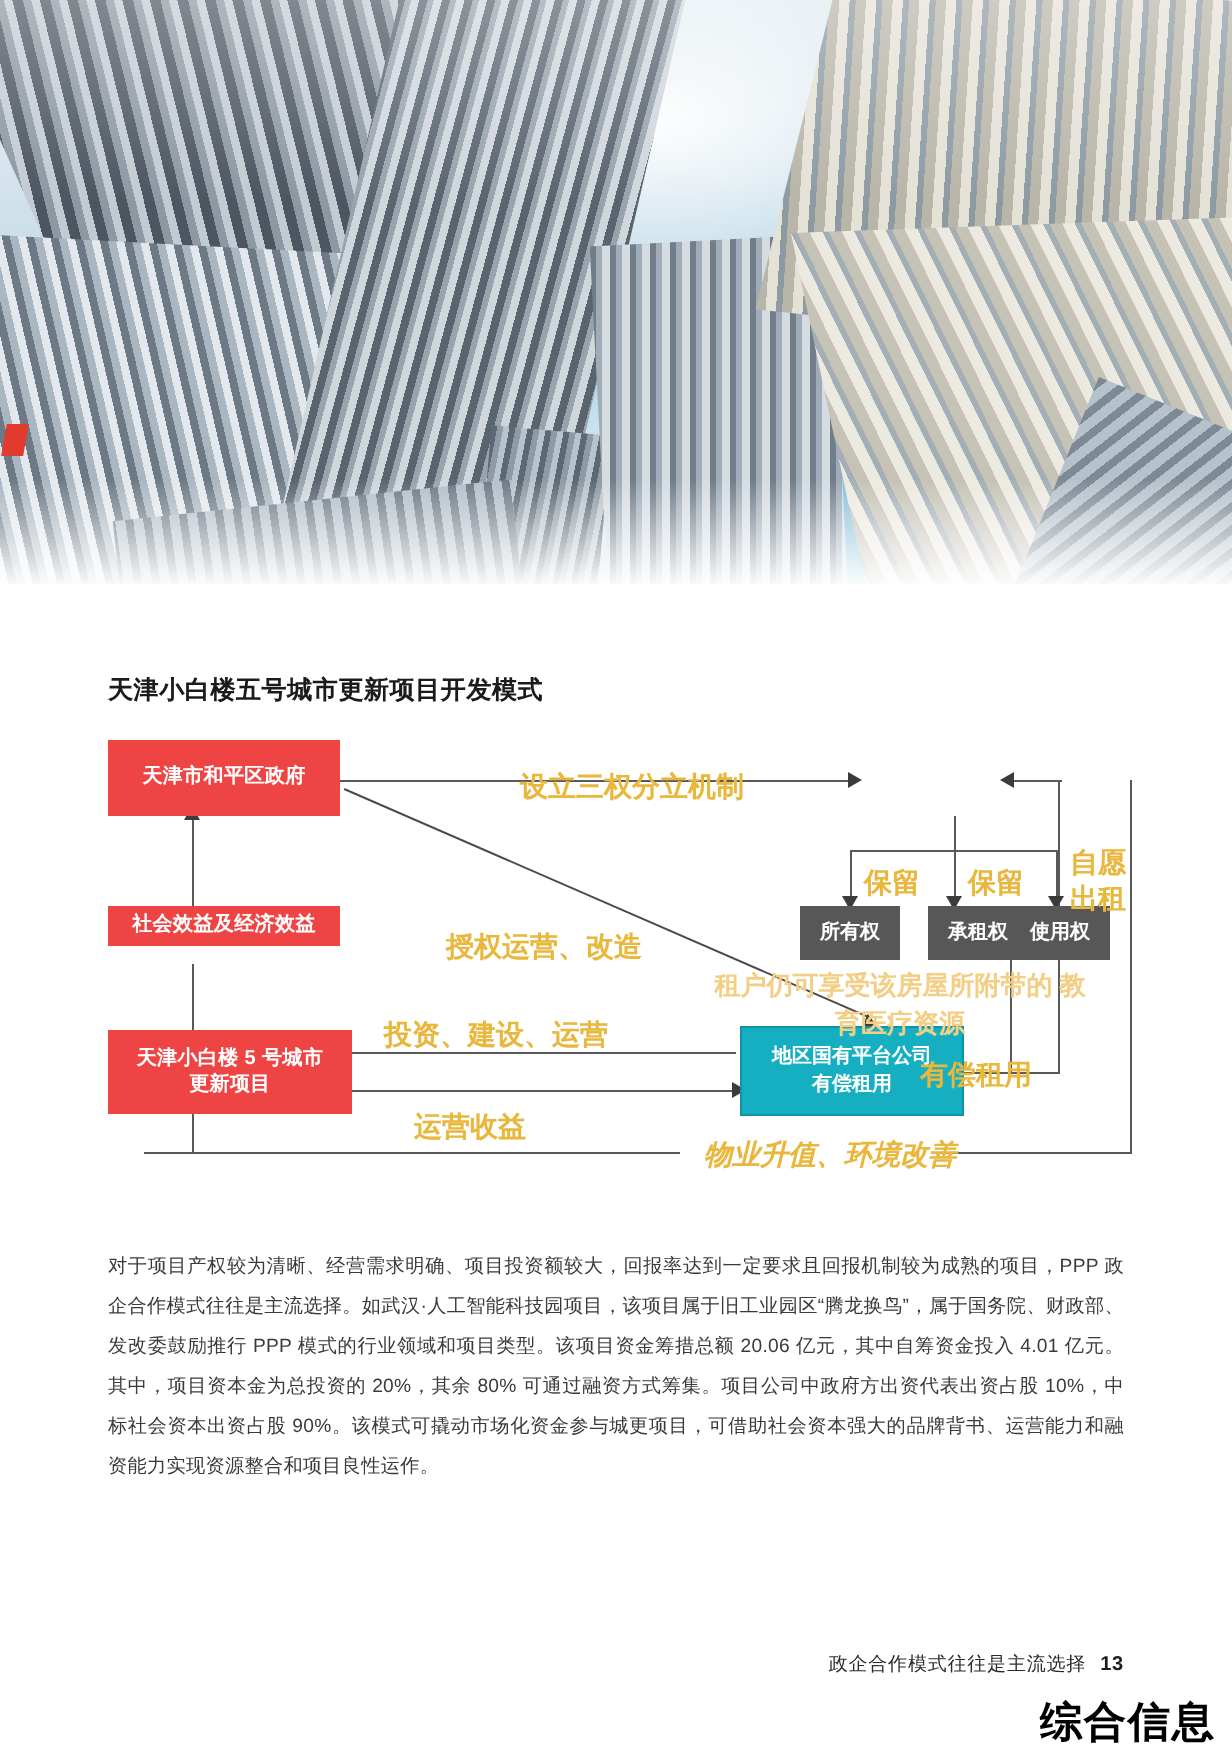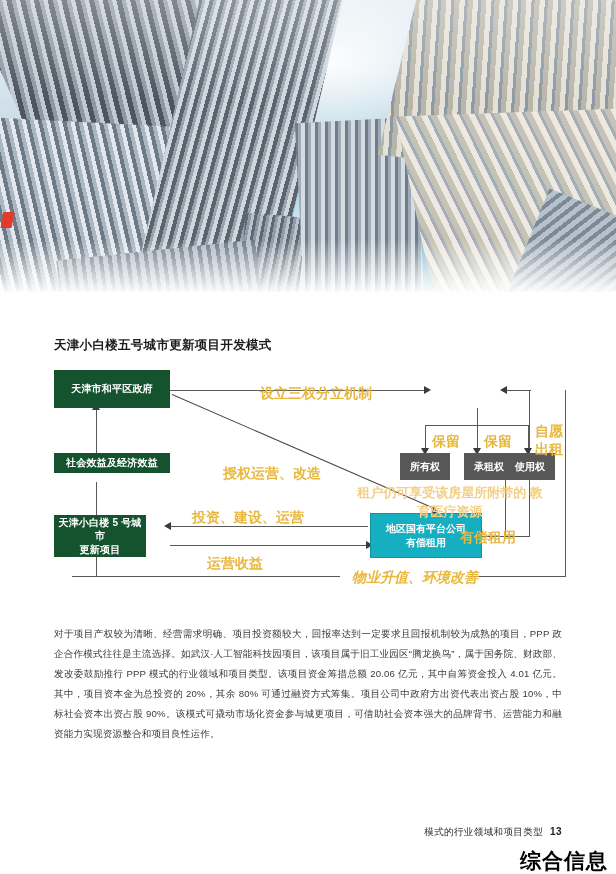--- a/index.html
+++ b/index.html
@@ -51,21 +51,21 @@
     background:linear-gradient(180deg,rgba(255,255,255,.30) 0%,rgba(255,255,255,0) 35%,rgba(255,255,255,0) 82%,rgba(255,255,255,.95) 100%);}
   .hero .redmark{position:absolute;left:2px;top:212px;width:11px;height:16px;background:#e23b2e;transform:skewX(-10deg);}
 
   
   .sec-title{position:absolute;left:54px;top:337px;font-size:12.5px;font-weight:bold;color:#1b1b1b;letter-spacing:.3px;}
 
   
   .diagram{position:absolute;left:0;top:360px;width:616px;height:240px;}
   .box{position:absolute;display:flex;align-items:center;justify-content:center;
        text-align:center;color:#fff;font-weight:bold;line-height:1.35;box-sizing:border-box;}
-  .navy{background:#14532d;font-size:10px;letter-spacing:.2px;}
+  .navy{background:#ef4444;font-size:10px;letter-spacing:.2px;}
   .gray{background:#575757;font-size:10px;}
   .teal{background:#16afc1;font-size:10px;border:1px solid #0f94a4;}
 
   .ln{position:absolute;background:#595959;}
   .lh{height:1.4px;}
   .lv{width:1.4px;}
   .arw{position:absolute;width:0;height:0;}
   .arw-r{border-top:4px solid transparent;border-bottom:4px solid transparent;border-left:7px solid #3b3b3b;}
   .arw-l{border-top:4px solid transparent;border-bottom:4px solid transparent;border-right:7px solid #3b3b3b;}
   .arw-u{border-left:4px solid transparent;border-right:4px solid transparent;border-bottom:7px solid #3b3b3b;}
@@ -138,21 +138,21 @@
   <div class="ln lv" style="left:425px;top:65px;height:25px;"></div>
   <div class="arw arw-d" style="left:421px;top:88px;"></div>
   <div class="ln lv" style="left:477px;top:65px;height:25px;"></div>
   <div class="arw arw-d" style="left:473px;top:88px;"></div>
   <div class="ln lv" style="left:528px;top:65px;height:25px;"></div>
   <div class="arw arw-d" style="left:524px;top:88px;"></div>
   <div class="ln lv" style="left:505px;top:120px;height:56px;"></div>
 
   <div class="box navy" style="left:54px;top:10px;width:116px;height:38px;">天津市和平区政府</div>
   <div class="box navy" style="left:54px;top:93px;width:116px;height:20px;">社会效益及经济效益</div>
-  <div class="box navy" style="left:54px;top:155px;width:92px;height:42px;white-space:pre-line;">天津小白楼 5 号城市
+  <div class="box navy" style="left:54px;top:155px;width:122px;height:42px;white-space:pre-line;">天津小白楼 5 号城市
 更新项目</div>
   <div class="box teal" style="left:370px;top:153px;width:112px;height:45px;white-space:pre-line;">地区国有平台公司
 有偿租用</div>
   <div class="box gray" style="left:400px;top:93px;width:50px;height:27px;">所有权</div>
   <div class="box gray" style="left:464px;top:93px;width:50px;height:27px;">承租权</div>
   <div class="box gray" style="left:505px;top:93px;width:50px;height:27px;">使用权</div>
 
   <div class="lbl" style="left:260px;top:24px;">设立三权分立机制</div>
   <div class="lbl" style="left:223px;top:459px;margin-top:-355px;text-align:center;">授权运营、改造</div>
   <div class="lbl" style="left:192px;top:148px;">投资、建设、运营</div>
@@ -163,15 +163,15 @@
   <div class="lbl" style="left:484px;top:72px;">保留</div>
   <div class="lbl" style="left:535px;top:62px;white-space:pre-line;">自愿
 出租</div>
   <div class="lbl-pale" style="left:355px;top:124px;width:190px;">租户仍可享受该房屋所附带的
 教育医疗资源</div>
 </div>
 
 <div class="body-text">对于项目产权较为清晰、经营需求明确、项目投资额较大，回报率达到一定要求且回报机制较为成熟的项目，PPP 政企合作模式往往是主流选择。如武汉·人工智能科技园项目，该项目属于旧工业园区“腾龙换鸟”，属于国务院、财政部、发改委鼓励推行 PPP 模式的行业领域和项目类型。该项目资金筹措总额 20.06 亿元，其中自筹资金投入 4.01 亿元。其中，项目资本金为总投资的 20%，其余 80% 可通过融资方式筹集。项目公司中政府方出资代表出资占股 10%，中标社会资本出资占股 90%。该模式可撬动市场化资金参与城更项目，可借助社会资本强大的品牌背书、运营能力和融资能力实现资源整合和项目良性运作。</div>
 
 <div class="footer">
-  <span>模式的行业领域和项目类型</span><span class="pg">13</span>
+  <span>政企合作模式往往是主流选择</span><span class="pg">13</span>
 </div>
 <div class="watermark">综合信息</div>
 
 </body></html>

